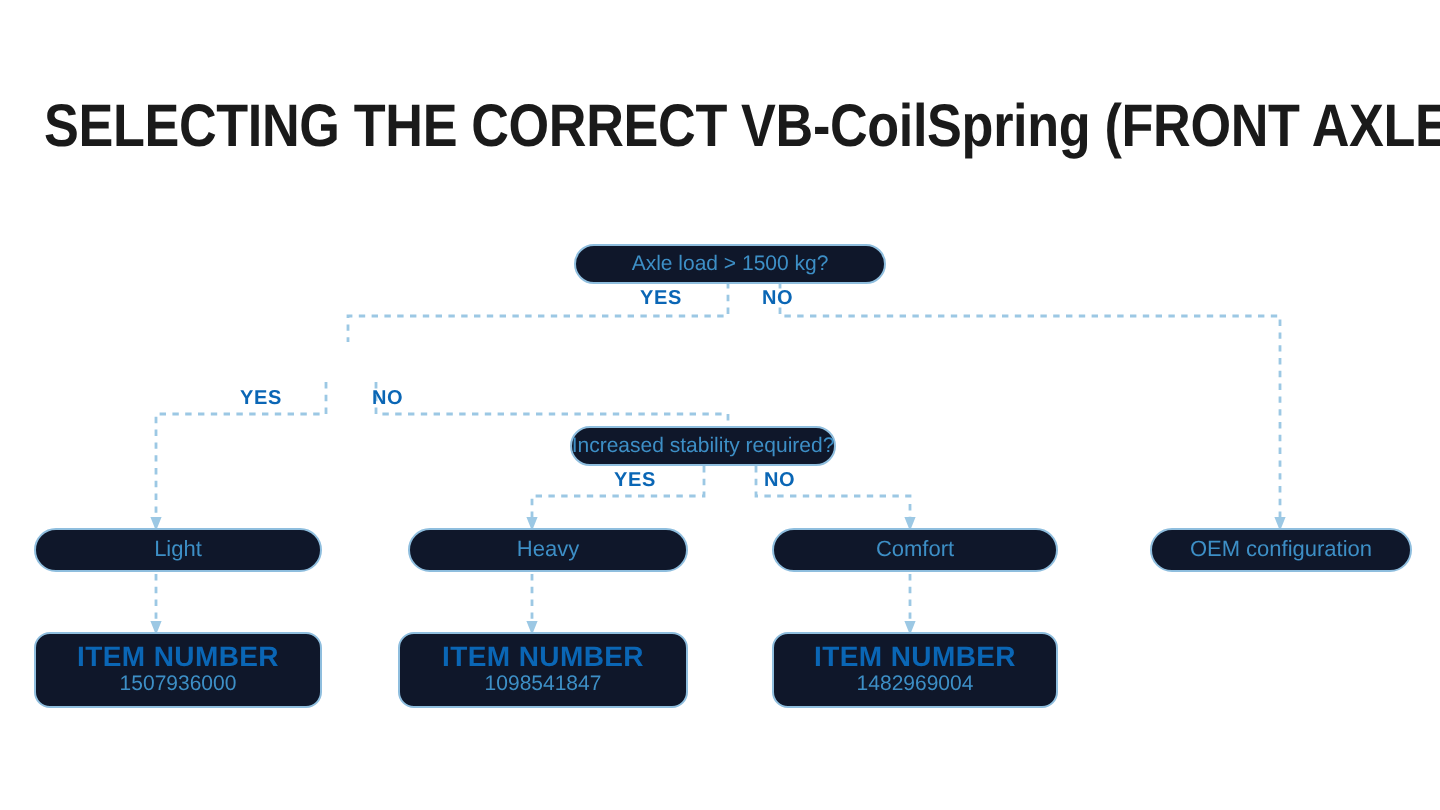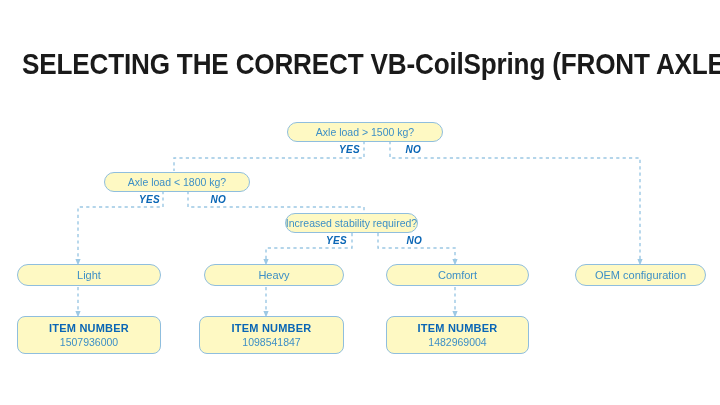--- a/index.html
+++ b/index.html
@@ -45,21 +45,21 @@
     height: 405px;
     pointer-events: none;
   }
 
   
   .node {
     position: absolute;
     box-sizing: border-box;
     border: 1.3px solid #8fbede;
     border-radius: 11px;
-    background: #fef9c3;
+    background: #0f172a;
     display: flex;
     flex-direction: column;
     align-items: center;
     justify-content: center;
     text-align: center;
   }
   .node .label {
     color: #3d8fc6;
     font-size: 11px;
     line-height: 13px;
@@ -83,43 +83,42 @@
   
   .item {
     height: 38px;
     border-radius: 8px;
     border-width: 1.4px;
     gap: 2px;
   }
   .item .item-title {
     color: #0a66b5;
     font-weight: bold;
-    font-size: 11px;
+    font-size: 14px;
     line-height: 12px;
     letter-spacing: 0.2px;
     white-space: nowrap;
   }
   .item .item-value {
     color: #3d8fc6;
     font-size: 10.5px;
     line-height: 12px;
     white-space: nowrap;
   }
 
   
   .branch-label {
     position: absolute;
     color: #0a66b5;
     font-weight: bold;
     font-size: 10px;
     line-height: 12px;
     letter-spacing: 0.3px;
-    text-align: right;
+    text-align: left;
     white-space: nowrap;
-    font-style: italic;
   }
 </style>
 </head>
 <body>
 
 <div id="page">
 
   <div id="title">SELECTING THE CORRECT VB-CoilSpring (FRONT AXLE)</div>
 
   <svg id="wires" viewBox="0 0 720 405" width="720" height="405">
@@ -147,23 +146,20 @@
       <path d="M 455 287 L 455 314" marker-end="url(#arrow)"></path>
     </g>
   </svg>
 
   <div class="node decision" style="left:287px; top:122px; width:156px;">
     <span class="label">Axle load &gt; 1500 kg?</span>
   </div>
   <div class="branch-label" style="left:320px; top:144px; width:40px;">YES</div>
   <div class="branch-label" style="left:381px; top:144px; width:40px;">NO</div>
 
-  <div class="node decision" style="left:104px; top:172px; width:146px;">
-    <span class="label">Axle load &lt; 1800 kg?</span>
-  </div>
   <div class="branch-label" style="left:120px; top:194px; width:40px;">YES</div>
   <div class="branch-label" style="left:186px; top:194px; width:40px;">NO</div>
 
   <div class="node decision" style="left:285px; top:213px; width:133px;">
     <span class="label">Increased stability required?</span>
   </div>
   <div class="branch-label" style="left:307px; top:235px; width:40px;">YES</div>
   <div class="branch-label" style="left:382px; top:235px; width:40px;">NO</div>
 
   <div class="node outcome" style="left:17px; top:264px; width:144px;">

